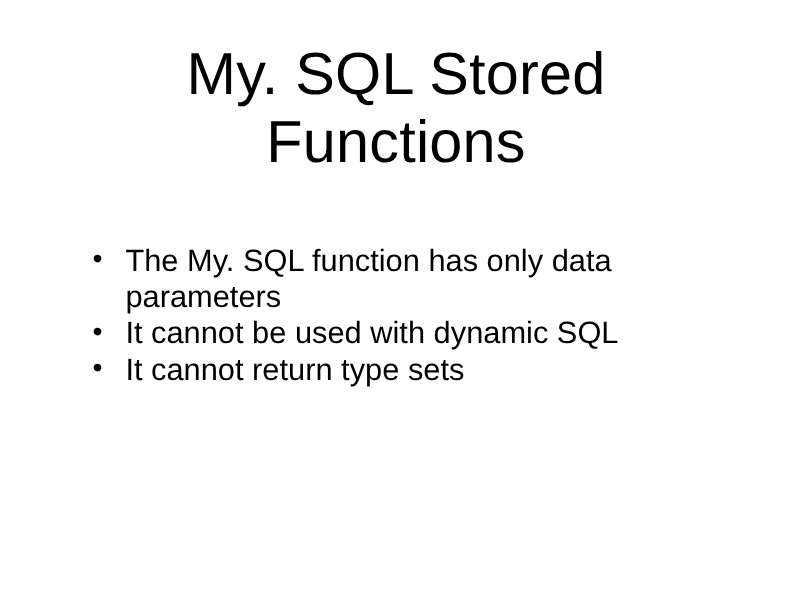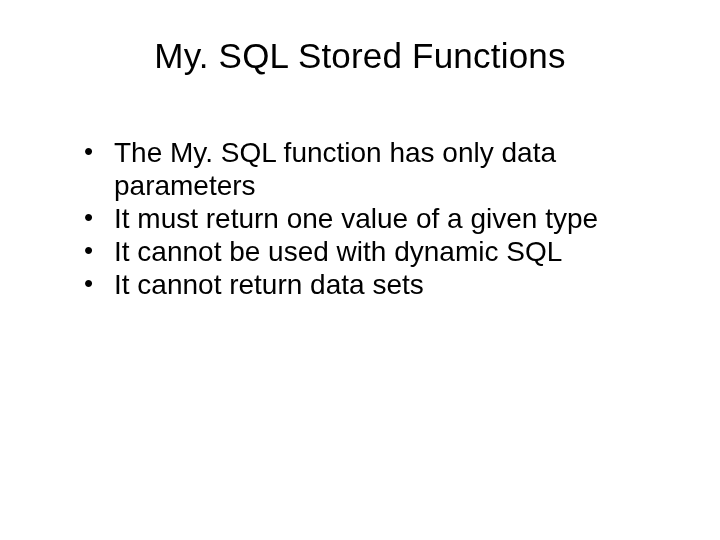--- a/index.html
+++ b/index.html
@@ -12,21 +12,21 @@
     color: #000000;
   }
   .slide {
     box-sizing: border-box;
     width: 720px;
     height: 540px;
     padding: 28px 56px 0 56px;
   }
   .title {
     text-align: center;
-    font-size: 35px;
+    font-size: 54px;
     font-weight: 400;
     letter-spacing: 0.2px;
     margin: 8px 0 60px 0;
   }
   ul.body {
     list-style: none;
     margin: 0;
     padding: 0 0 0 28px;
     font-size: 28px;
     line-height: 1.18;
@@ -45,17 +45,16 @@
     line-height: 1.18;
   }
 </style>
 </head>
 <body>
 
 <div class="slide">
   <h1 class="title">My. SQL Stored Functions</h1>
   <ul class="body">
     <li>The My. SQL function has only data parameters</li>
-    <li>It must return one value of a given type</li>
     <li>It cannot be used with dynamic SQL</li>
-    <li>It cannot return data sets</li>
+    <li>It cannot return type sets</li>
   </ul>
 </div>
 
 </body></html>

